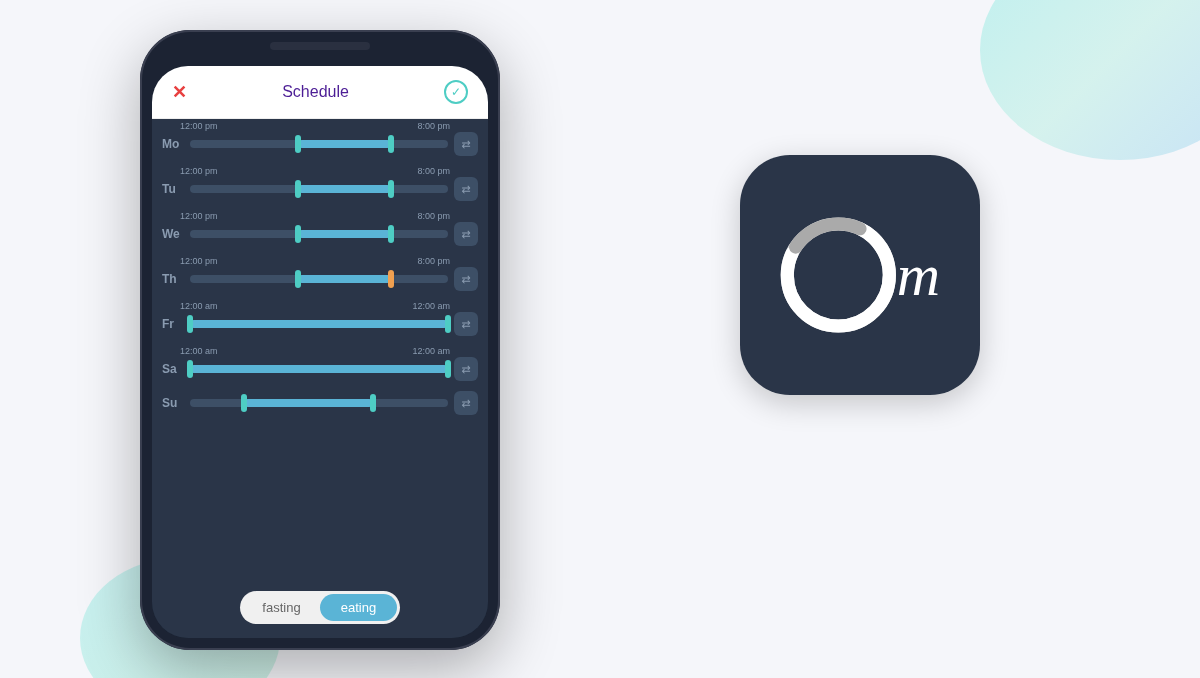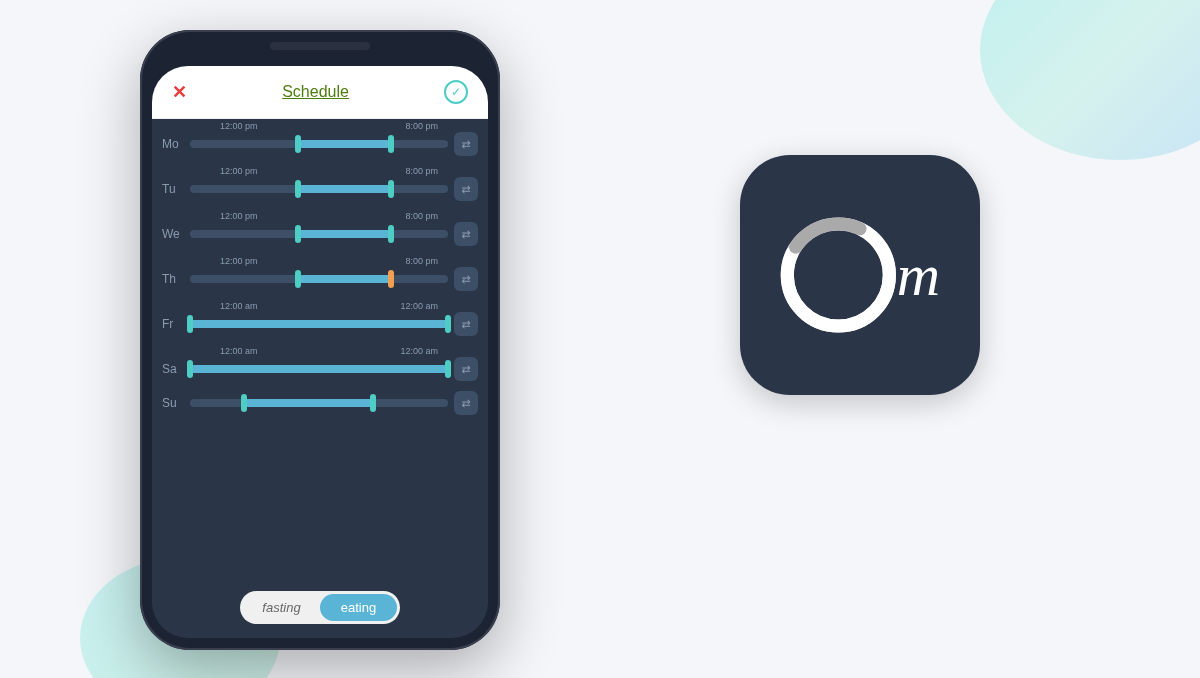--- a/index.html
+++ b/index.html
@@ -88,43 +88,42 @@
     }
 
     .header-x {
       color: #e84040;
       font-size: 18px;
       font-weight: bold;
     }
 
     .header-title {
       font-size: 16px;
-      color: #4d7c0f;
+      color: #4c1d95;
       font-weight: 500;
-      text-decoration: underline;
     }
 
     .header-check {
       width: 24px;
       height: 24px;
       border: 2px solid #4ecdc4;
       border-radius: 50%;
       display: flex;
       align-items: center;
       justify-content: center;
       color: #4ecdc4;
       font-size: 12px;
     }
 
     .day-label {
       color: #8a9bb0;
       font-size: 12px;
       width: 22px;
       flex-shrink: 0;
-      font-weight: 400;
+      font-weight: 700;
     }
 
     
     .bottom-toggle {
       background: #2a3548;
       padding: 10px 0 14px;
       display: flex;
       justify-content: center;
     }
 
@@ -141,21 +140,20 @@
       text-align: center;
       padding: 6px 12px;
       border-radius: 16px;
       font-size: 13px;
       font-weight: 500;
     }
 
     .toggle-option.inactive {
       color: #666;
       background: transparent;
-      font-style: italic;
     }
 
     .toggle-option.active {
       background: #5ab4d6;
       color: white;
     }
 
     
     .app-icon-wrapper {
       position: absolute;
@@ -207,23 +205,22 @@
       overflow: hidden;
     }
 
     .day-section {
       padding: 2px 0;
     }
 
     .row-times {
       display: flex;
       padding-left: 26px;
-      padding-right: 48px;
+      padding-right: 36px;
       margin-bottom: 1px;
-      margin-left: 40px;
     }
     .row-times-inner {
       flex: 1;
       display: flex;
       justify-content: space-between;
       padding: 0 2px;
     }
     .t-label {
       color: #8a9bb0;
       font-size: 9px;

